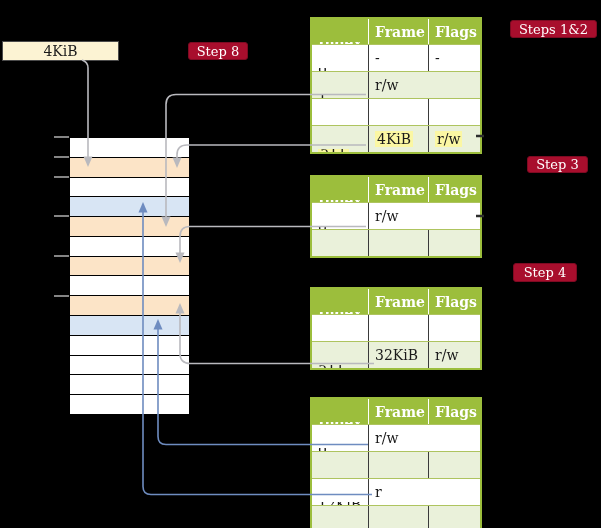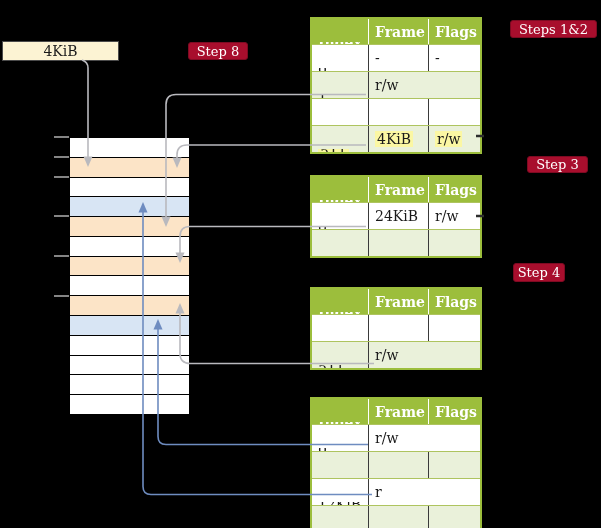--- a/index.html
+++ b/index.html
@@ -83,21 +83,21 @@
 
 <div id="stage">
 
   <div class="frame-box">
     <span>4KiB</span>
   </div>
 
   <div class="badge" style="left:188px;top:42px;width:60px;height:18px;">Step 8</div>
   <div class="badge" style="left:510px;top:20px;width:87px;height:18px;text-align:right;">Steps 1&amp;2</div>
   <div class="badge" style="left:519px;top:156px;width:61px;height:17px;margin-left:8px;">Step 3</div>
-  <div class="badge" style="left:513px;top:263px;width:52px;height:19px;">Step 4</div>
+  <div class="badge" style="left:513px;top:263px;width:64px;height:19px;">Step 4</div>
 
   <div class="memory">
     <div class="mrow" data-kind="plain"></div>
     <div class="mrow" data-kind="peach"></div>
     <div class="mrow" data-kind="plain"></div>
     <div class="mrow" data-kind="blue"></div>
     <div class="mrow" data-kind="peach"></div>
     <div class="mrow" data-kind="plain"></div>
     <div class="mrow" data-kind="peach"></div>
     <div class="mrow" data-kind="plain"></div>
@@ -150,21 +150,20 @@
   </div>
 
   <div class="ptable" style="top:175px;">
     <div class="trow head">
       <div class="cell">Index</div>
       <div class="cell">Frame</div>
       <div class="cell">Flags</div>
     </div>
     <div class="trow">
       <div class="cell">0</div>
-      <div class="cell">24KiB</div>
       <div class="cell">r/w</div>
     </div>
     <div class="trow shade">
       <div class="cell">…</div>
       <div class="cell"></div>
       <div class="cell"></div>
     </div>
   </div>
 
   <div class="ptable" style="top:287px;">
@@ -173,20 +172,21 @@
       <div class="cell">Frame</div>
       <div class="cell">Flags</div>
     </div>
     <div class="trow">
       <div class="cell">…</div>
       <div class="cell"></div>
       <div class="cell"></div>
     </div>
     <div class="trow shade">
       <div class="cell">511</div>
+      <div class="cell">32KiB</div>
       <div class="cell">r/w</div>
     </div>
   </div>
 
   <div class="ptable" style="top:397px;">
     <div class="trow head">
       <div class="cell">Index</div>
       <div class="cell">Frame</div>
       <div class="cell">Flags</div>
     </div>

